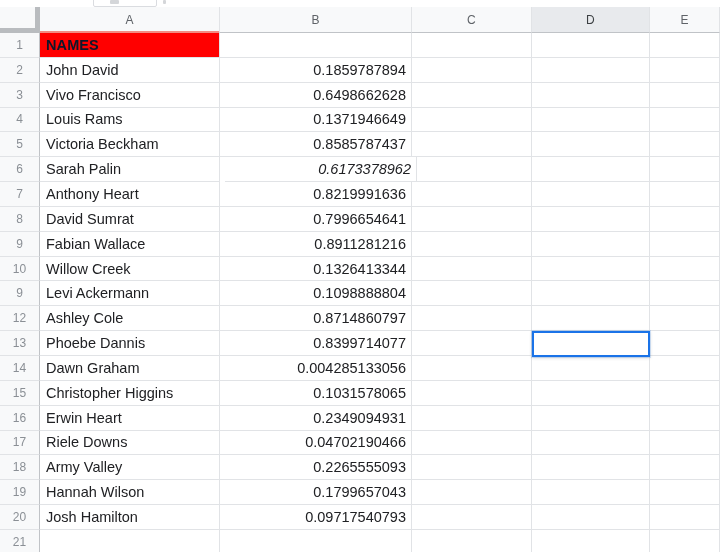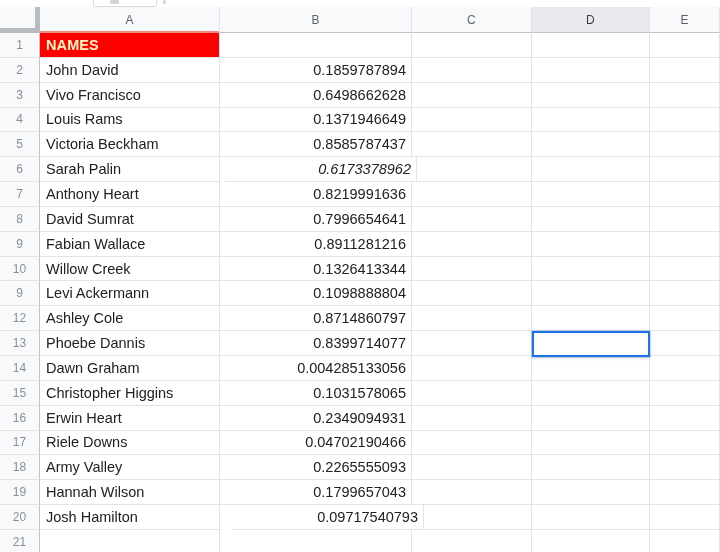--- a/index.html
+++ b/index.html
@@ -147,21 +147,21 @@
     color: #202124;
     overflow: hidden;
     white-space: nowrap;
   }
   .cell.col-a { padding-left: 6px; justify-content: flex-start; }
   .cell.col-b { padding-right: 5px; justify-content: flex-end; }
 
   .cell.header-fill {
     background: #ff0000;
     font-weight: bold;
-    color: #fef9c3;
+    color: #0f172a;
     letter-spacing: .1px;
   }
 
   
   #active-cell {
     position: absolute;
     box-sizing: border-box;
     border: 2px solid #1a73e8;
     background: #ffffff;
     box-shadow: 0 0 0 1px rgba(26,115,232,.18), 0 1px 3px rgba(60,64,67,.22);
@@ -345,21 +345,21 @@
       </div>
       <div class="row" style="height: 24.85px;">
         <div class="cell col-a" style="left: 0px; width: 180px;">Hannah Wilson</div>
         <div class="cell col-b" style="left: 180px; width: 192px;">0.1799657043</div>
         <div class="cell" style="left: 372px; width: 120px;"></div>
         <div class="cell" style="left: 492px; width: 118px;"></div>
         <div class="cell" style="left: 610px; width: 70px;"></div>
       </div>
       <div class="row" style="height: 24.85px;">
         <div class="cell col-a" style="left: 0px; width: 180px;">Josh Hamilton</div>
-        <div class="cell col-b" style="left: 192px; width: 192px;">0.09717540793</div>
+        <div class="cell col-b" style="left: 180px; width: 192px;">0.09717540793</div>
         <div class="cell" style="left: 372px; width: 120px;"></div>
         <div class="cell" style="left: 492px; width: 118px;"></div>
         <div class="cell" style="left: 610px; width: 70px;"></div>
       </div>
       <div class="row" style="height: 24.85px;">
         <div class="cell col-a" style="left: 0px; width: 180px;"></div>
         <div class="cell col-b" style="left: 180px; width: 192px;"></div>
         <div class="cell" style="left: 372px; width: 120px;"></div>
         <div class="cell" style="left: 492px; width: 118px;"></div>
         <div class="cell" style="left: 610px; width: 70px;"></div>

